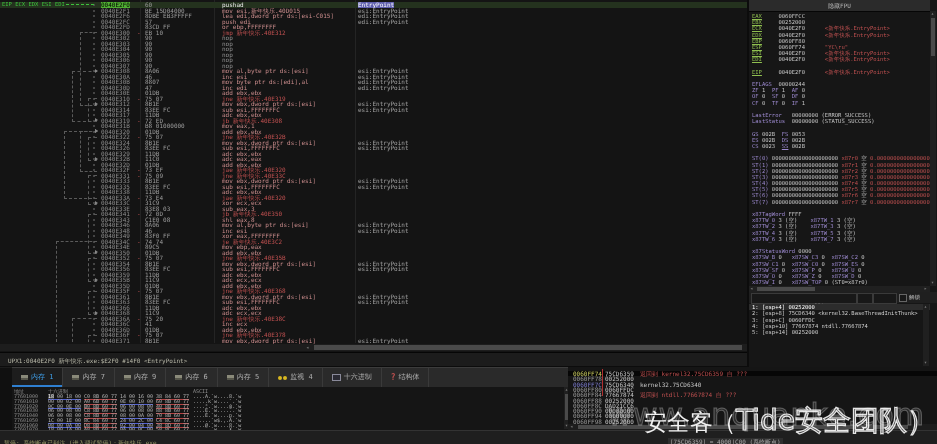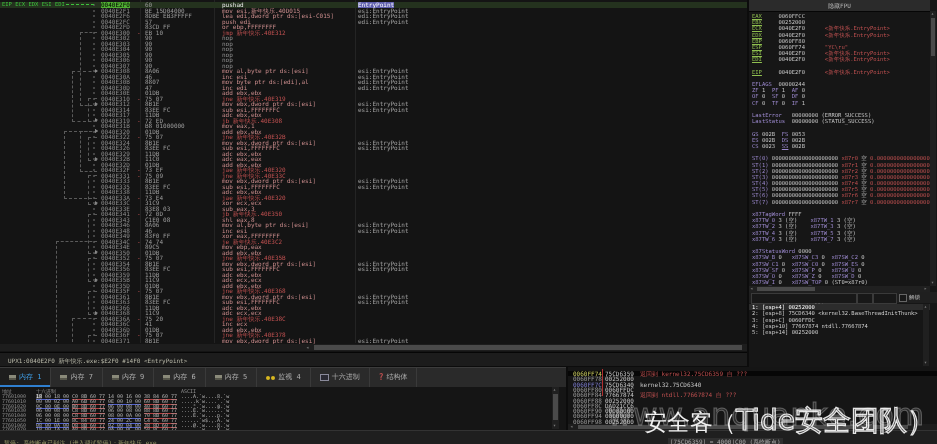--- a/index.html
+++ b/index.html
@@ -49,21 +49,21 @@
   .carr{color:#888;font-size:5px;}
   #chk{position:absolute;left:150px;top:2px;width:6px;height:6px;background:#181818;border:1px solid #666;}
   #chklbl{position:absolute;left:160px;top:2px;font-size:5.5px;color:#c0c0c0;}
   #argrows{position:absolute;left:0;top:304px;width:181px;}
   .al{height:6.3px;font-size:5.5px;line-height:6.3px;color:#cfcfcf;white-space:pre;padding-left:3px;}
   .asel{background:#2c2c2c;color:#fff;}
   #argvscroll{position:absolute;left:174px;top:304px;width:6px;height:62px;background:#202020;}
   
   .split{position:absolute;background:#0c0c0c;}
   
-  #bottomleft{left:0;top:367px;width:566px;height:63px;background:#151515;}
+  #bottomleft{left:12px;top:367px;width:566px;height:63px;background:#151515;}
   #tabstrip{position:absolute;left:0;top:0;width:566px;height:19px;background:#2a2a2a;border-top:1px solid #3c3c3c;display:flex;}
   .tab{height:19px;line-height:19px;padding:0 9px;font-size:7px;color:#b0b0b0;border-right:1px solid #3a3a3a;
        display:flex;align-items:center;gap:3px;}
   .tab.active{background:#1d1d1d;color:#3f9fe8;box-shadow:inset 0 -2px 0 #2f7fd0;}
   .ic{display:inline-block;}
   .ic-memory{width:7px;height:5px;background:#8a8a7a;box-shadow:inset 0 -2px 0 #55554a;}
   .ic-watch{width:4px;height:4px;border-radius:50%;background:#d8b820;box-shadow:5px 0 0 #d8b820;margin-right:5px;}
   .ic-locals{width:7px;height:5px;border:1px solid #8a8a9a;background:#2a2a33;}
   .ic-struct{color:#c05050;font-size:8px;font-weight:bold;line-height:8px;}
   #dumphead{position:absolute;left:0;top:20px;width:566px;height:7px;font-size:5px;color:#909090;}

